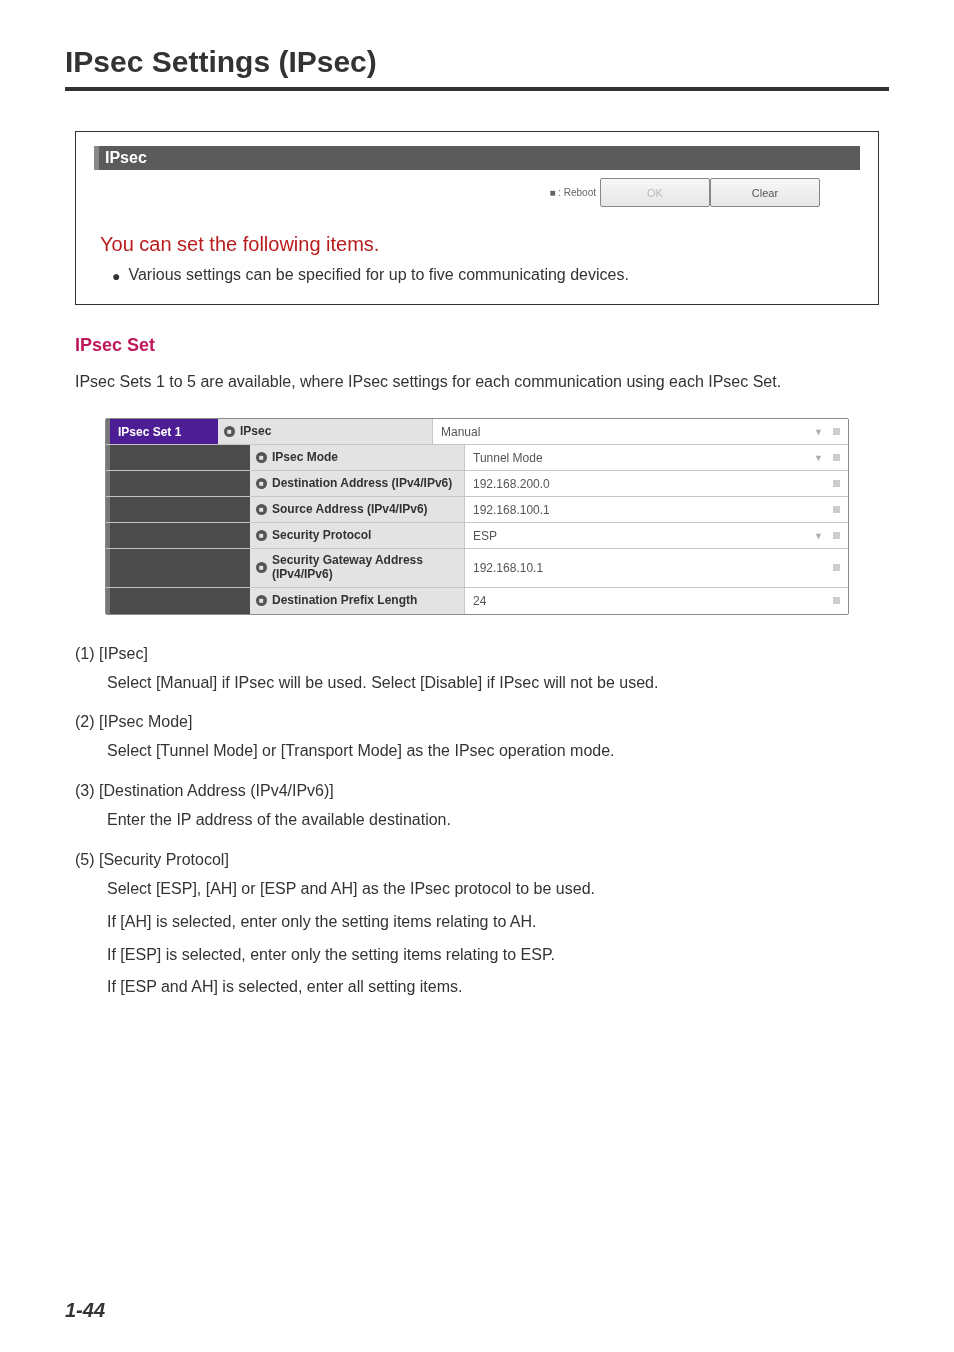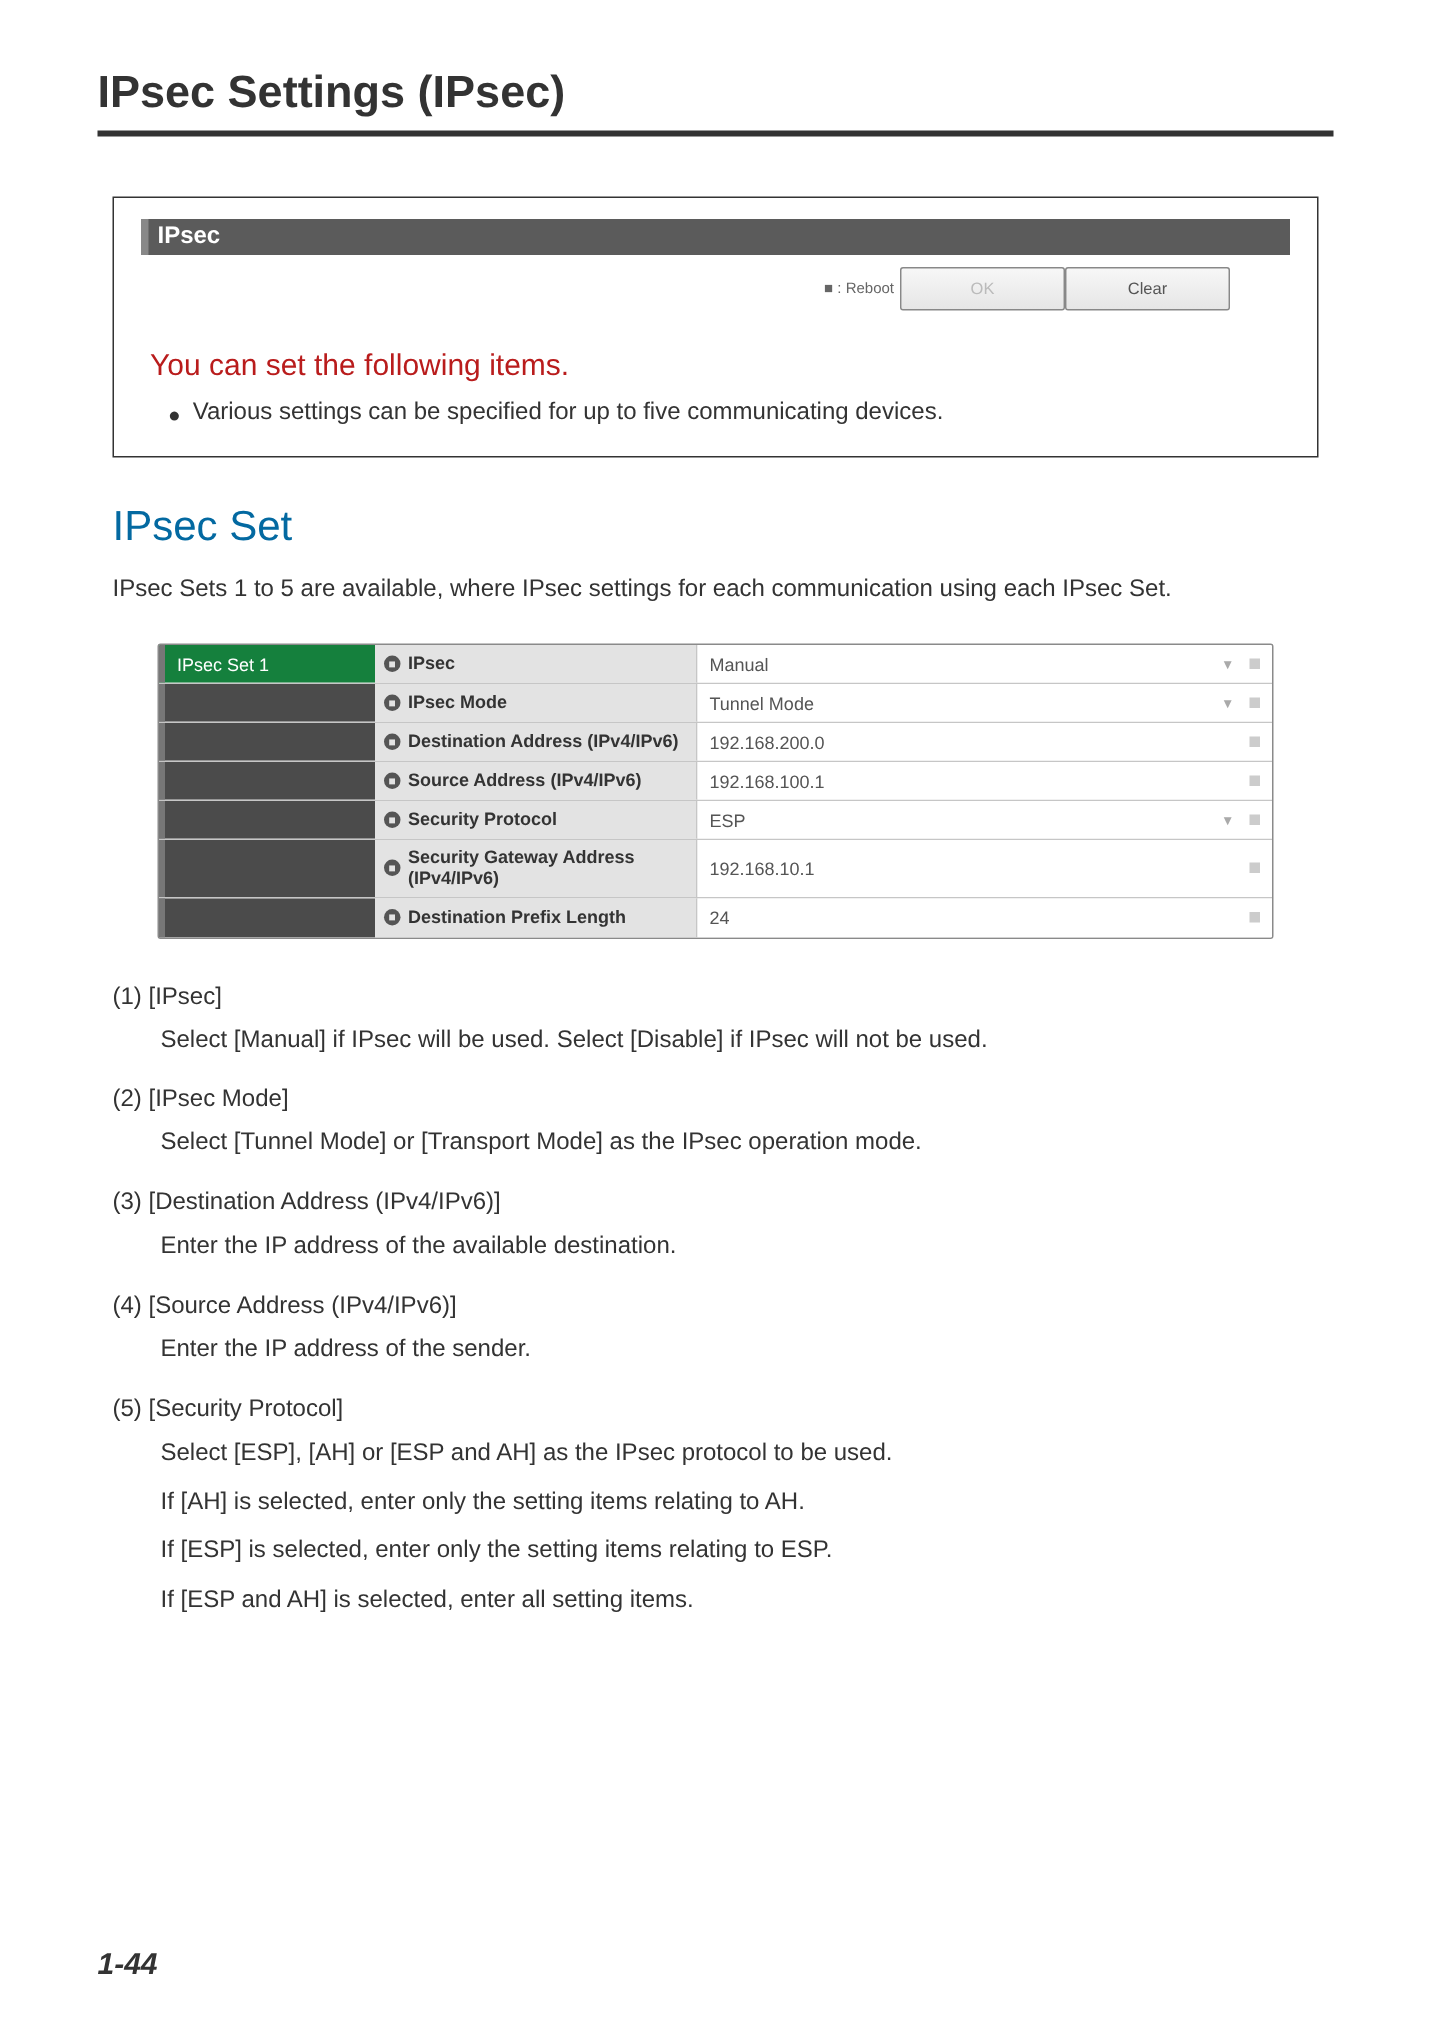--- a/index.html
+++ b/index.html
@@ -88,23 +88,23 @@
       margin: 0 6px 0 18px;
       display: flex;
       align-items: flex-start;
     }
     .bullet-text .bullet-dot {
       margin-right: 8px;
       font-size: 14px;
       line-height: 20px;
     }
     .section-title {
-      font-size: 28px;
-      font-weight: normal;
-      color: #0369a1;
+      font-size: 18px;
+      font-weight: bold;
+      color: #be185d;
       margin: 0 10px 14px 10px;
     }
     .section-desc {
       font-size: 16px;
       color: #333333;
       margin: 0 10px 24px 10px;
       line-height: 1.5;
     }
     .settings-table {
       border: 1px solid #8a8a8a;
@@ -114,25 +114,25 @@
     }
     .settings-table .row {
       display: flex;
       border-bottom: 1px solid #c6c6c6;
       min-height: 26px;
     }
     .settings-table .row:last-child {
       border-bottom: none;
     }
     .settings-table .row-head-cell {
-      width: 144px;
-      background: #15803d;
+      width: 112px;
+      background: #4c1d95;
       color: #ffffff;
       font-size: 12px;
-      font-weight: normal;
+      font-weight: bold;
       padding: 5px 8px;
       display: flex;
       align-items: center;
       border-left: 4px solid #777777;
     }
     .settings-table .row-head-empty {
       width: 144px;
       background: #4b4b4b;
       border-left: 4px solid #777777;
     }
@@ -355,26 +355,20 @@
     </div>
   </div>
 
   <div class="desc-item">
     <p class="desc-label">(3) [Destination Address (IPv4/IPv6)]</p>
     <div class="desc-body">
       <p>Enter the IP address of the available destination.</p>
     </div>
   </div>
 
-  <div class="desc-item">
-    <p class="desc-label">(4) [Source Address (IPv4/IPv6)]</p>
-    <div class="desc-body">
-      <p>Enter the IP address of the sender.</p>
-    </div>
-  </div>
 
   <div class="desc-item">
     <p class="desc-label">(5) [Security Protocol]</p>
     <div class="desc-body">
       <p>Select [ESP], [AH] or [ESP and AH] as the IPsec protocol to be used.</p>
       <p>If [AH] is selected, enter only the setting items relating to AH.</p>
       <p>If [ESP] is selected, enter only the setting items relating to ESP.</p>
       <p>If [ESP and AH] is selected, enter all setting items.</p>
     </div>
   </div>

